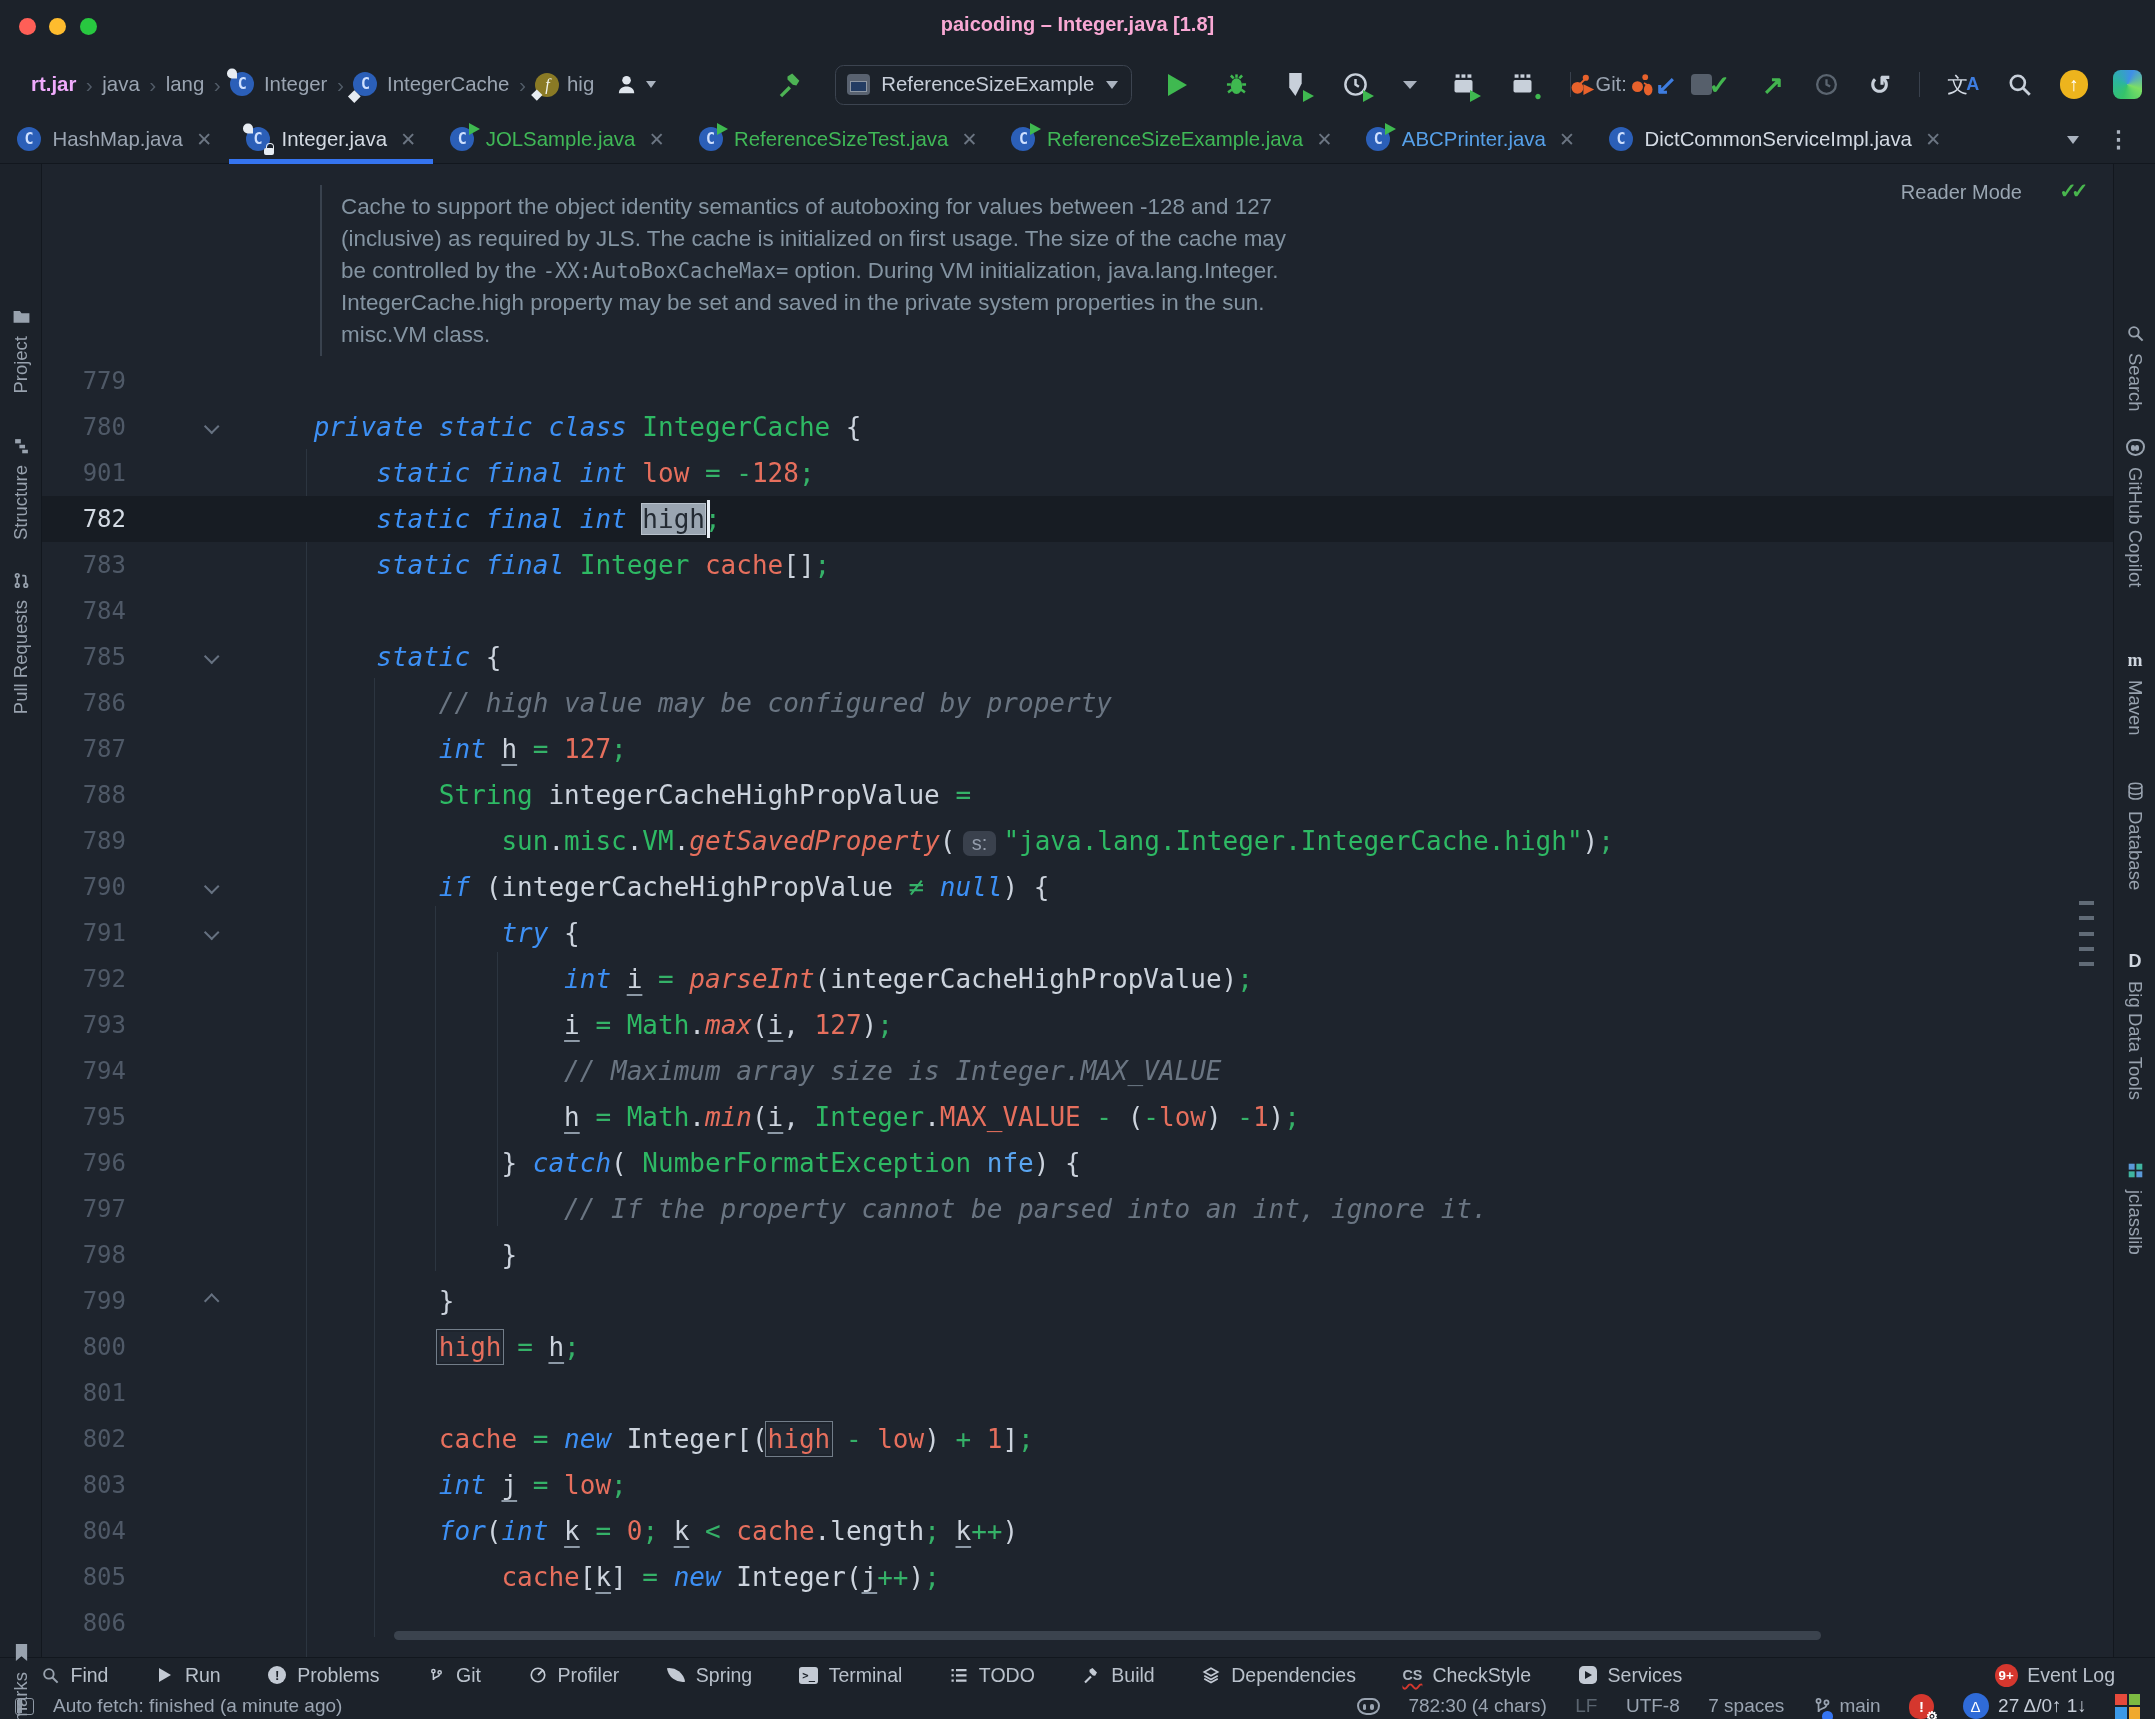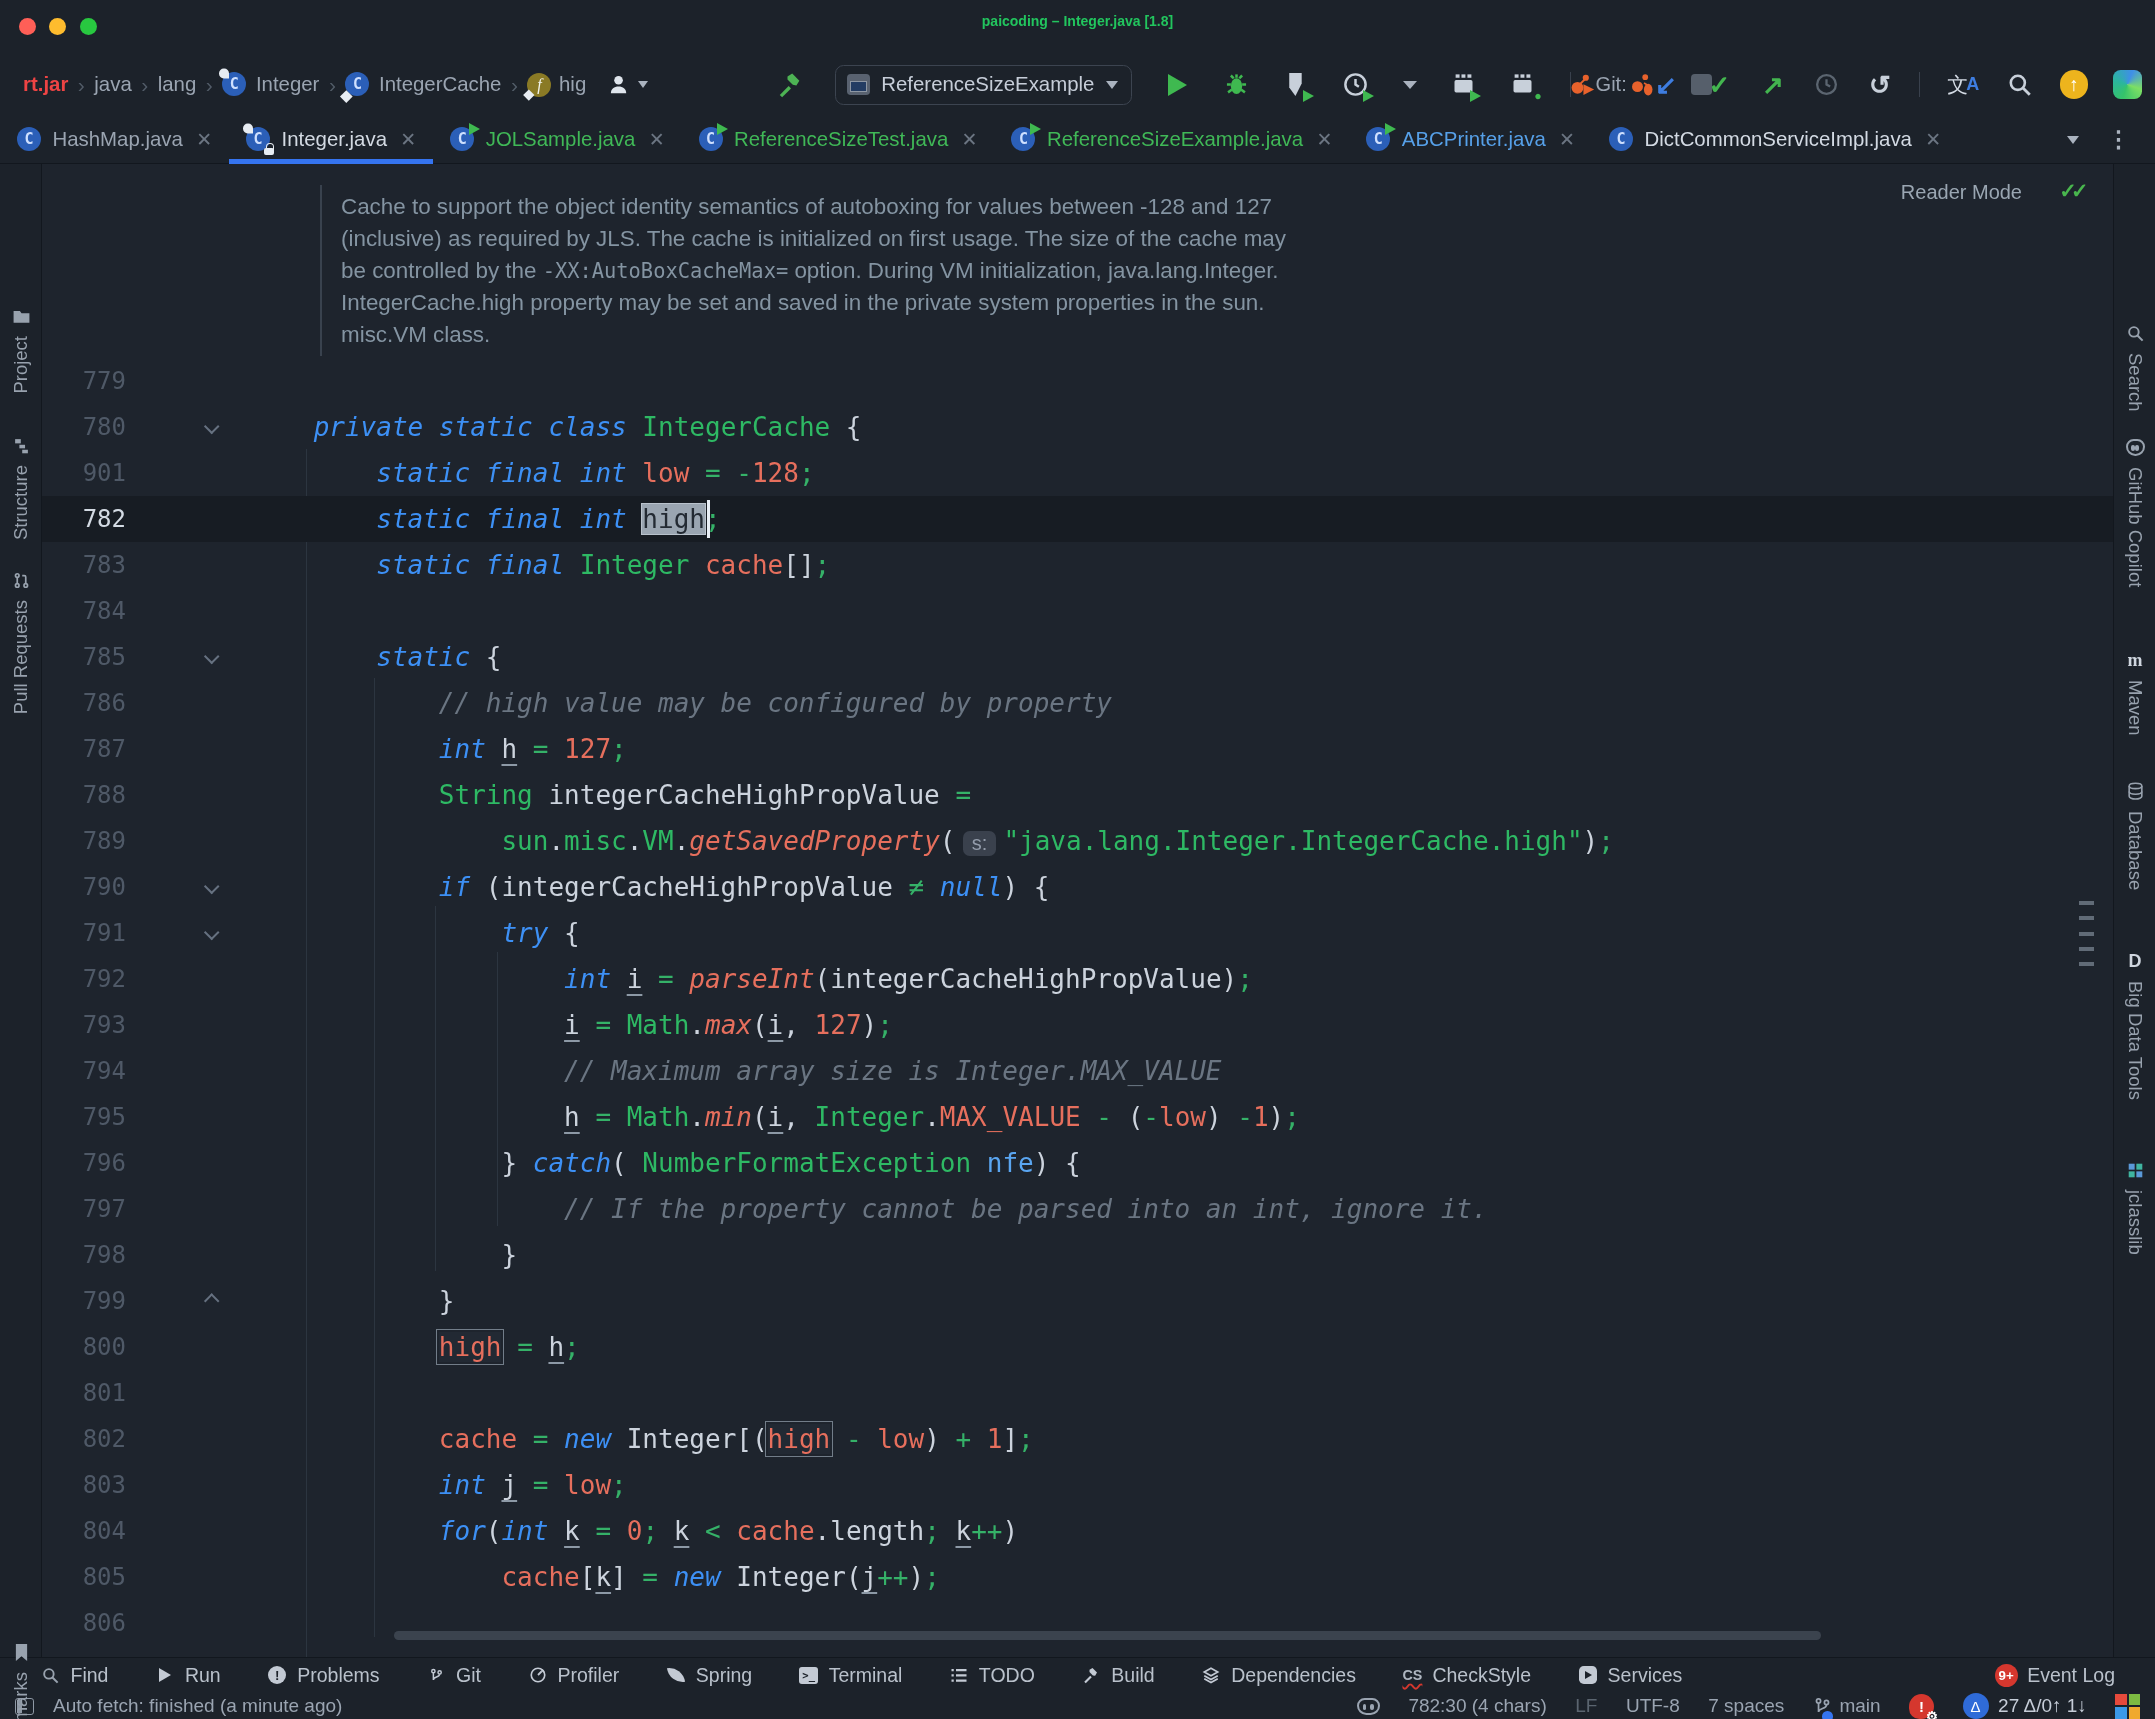--- a/index.html
+++ b/index.html
@@ -11,28 +11,28 @@
   *{margin:0;padding:0;box-sizing:border-box;}
   html,body{background:#000;}
   body{font-family:"Liberation Sans",sans-serif;}
   #app{position:relative;width:2155px;height:1720px;background:var(--bg);overflow:hidden;color:var(--text);}
 
   
   #titlebar{position:absolute;left:0;top:0;width:100%;height:53px;background:var(--panel);}
   .lights{position:absolute;left:19px;top:18px;display:flex;gap:13.3px;}
   .light{width:17px;height:17px;border-radius:50%;}
   .light.red{background:#ff5f57}.light.yellow{background:#febc2e}.light.green{background:#28c840}
-  #window-title{position:absolute;left:0;right:0;top:13.3px;text-align:center;font-size:14px;font-weight:bold;color:#22c55e;}
+  #window-title{position:absolute;left:0;right:0;top:13.3px;text-align:center;font-size:20px;font-weight:bold;color:#f9a8d4;}
 
   
   #toolbar{position:absolute;left:0;top:53px;width:100%;height:63px;background:var(--panel);}
   #breadcrumbs{position:absolute;left:23px;top:0;height:63px;display:flex;align-items:center;font-size:20.4px;color:var(--dim);}
   .bc-sep{margin:0 9.5px;color:#525c68;font-size:21px;}
   .bc-item{display:flex;align-items:center;gap:7.6px;}
-  .bc-bold{font-weight:bold;color:#ef4444;}
+  .bc-bold{font-weight:bold;color:#f0abfc;margin-left:8px;}
   #toolbar-center{position:absolute;left:775px;top:0;height:63px;display:flex;align-items:center;gap:31px;}
   #toolbar-right{position:absolute;right:13.3px;top:0;height:63px;display:flex;align-items:center;gap:25px;}
   .tb-ico{width:28.5px;height:28.5px;display:flex;align-items:center;justify-content:center;position:relative;flex:0 0 auto;}
   .run-pill{display:flex;align-items:center;gap:11.4px;height:40px;padding:0 13.3px 0 11.4px;border:1px solid #3c4450;border-radius:8.6px;color:#c6cdd8;font-size:20.4px;}
   .mini-win{width:23px;height:21px;border-radius:3.8px;background:#596270;position:relative;}
   .mini-win::before{content:"";position:absolute;left:2.9px;top:6.7px;right:2.9px;bottom:2.9px;background:#233c63;border:1px solid #8d96a3;}
   .chev-down{width:0;height:0;border-left:6.7px solid transparent;border-right:6.7px solid transparent;border-top:8.6px solid #aab3bf;}
   .play-tri{width:0;height:0;border-top:11.4px solid transparent;border-bottom:11.4px solid transparent;border-left:19px solid #3fb950;}
   .mini-play{position:absolute;right:-3.8px;bottom:-2.9px;width:0;height:0;border-top:6.7px solid transparent;border-bottom:6.7px solid transparent;border-left:11.4px solid #3fb950;}
   .mini-bug{position:absolute;right:-4.8px;bottom:-3.8px;font-size:12.4px;}

